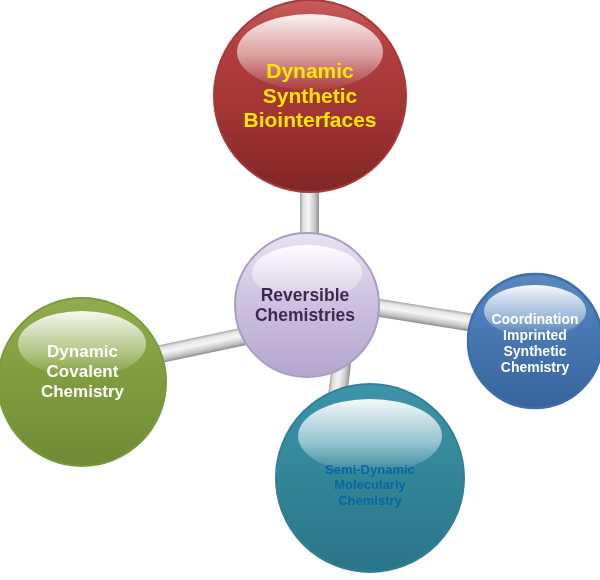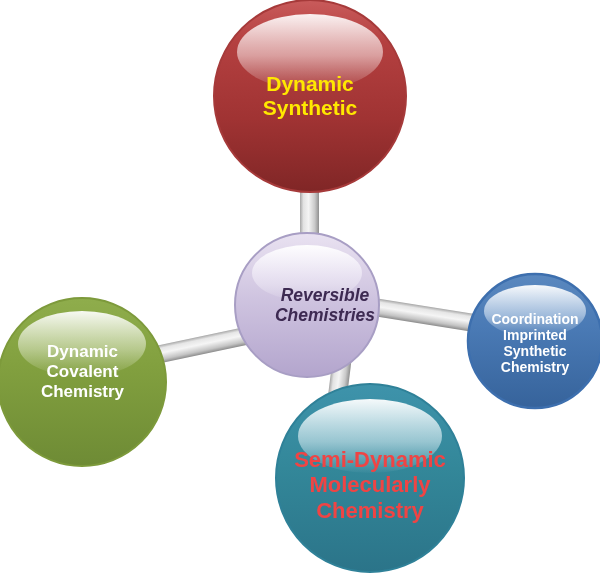--- a/index.html
+++ b/index.html
@@ -56,22 +56,22 @@
     font-size: 17px;
     color: #ffffff;
   }
   
   .lbl-right {
     font-size: 14px;
     color: #ffffff;
   }
   
   .lbl-bottom {
-    font-size: 22px;
-    color: #ef4444;
+    font-size: 13px;
+    color: #0369a1;
   }
 </style>
 </head>
 <body>
 
 <div id="diagram">
 
   <svg class="layer" viewBox="0 0 600 580" xmlns="http://www.w3.org/2000/svg">
     <defs>
 
@@ -185,23 +185,24 @@
 
     <g>
       <circle cx="307" cy="305" r="72" fill="url(#gPurple)" stroke="#a89ec4" stroke-width="2"></circle>
       <ellipse cx="307" cy="273" rx="55" ry="28" fill="url(#hlPurple)"></ellipse>
     </g>
   </svg>
 
   <div class="node-label lbl-top" style="left:190px; top:40px; width:240px; height:112px;">
     <span>Dynamic</span>
     <span>Synthetic</span>
-  </div>
-
-  <div class="node-label lbl-center" style="left:240px; top:265px; width:170px; height:80px;font-style:italic;">
+    <span>Biointerfaces</span>
+  </div>
+
+  <div class="node-label lbl-center" style="left:220px; top:265px; width:170px; height:80px;">
     <span>Reversible</span>
     <span>Chemistries</span>
   </div>
 
   <div class="node-label lbl-left" style="left:0px; top:331px; width:165px; height:82px;">
     <span>Dynamic</span>
     <span>Covalent</span>
     <span>Chemistry</span>
   </div>
 

